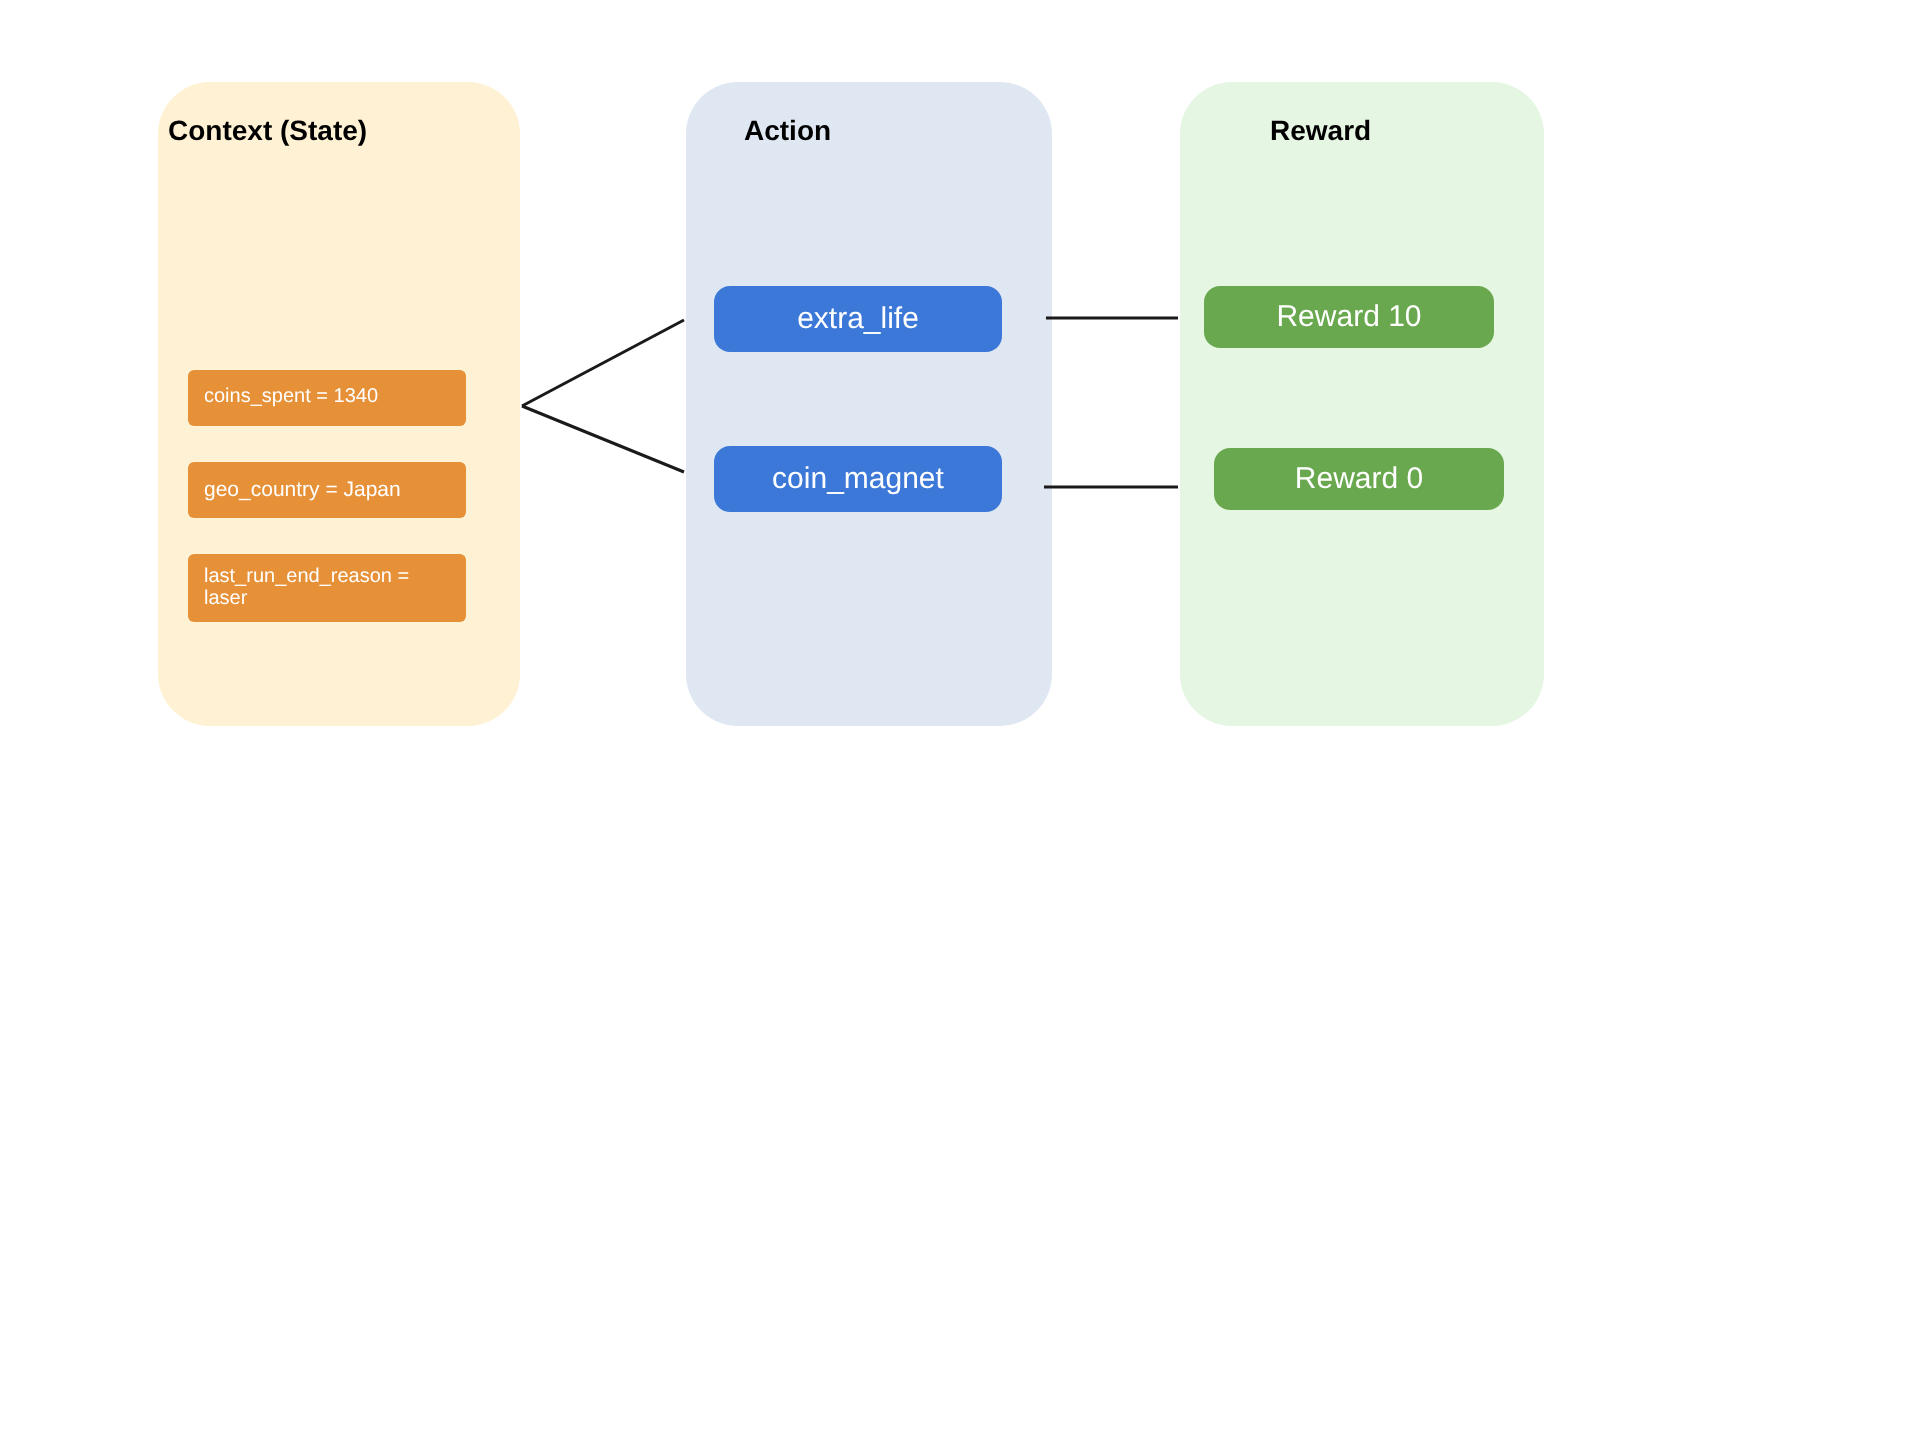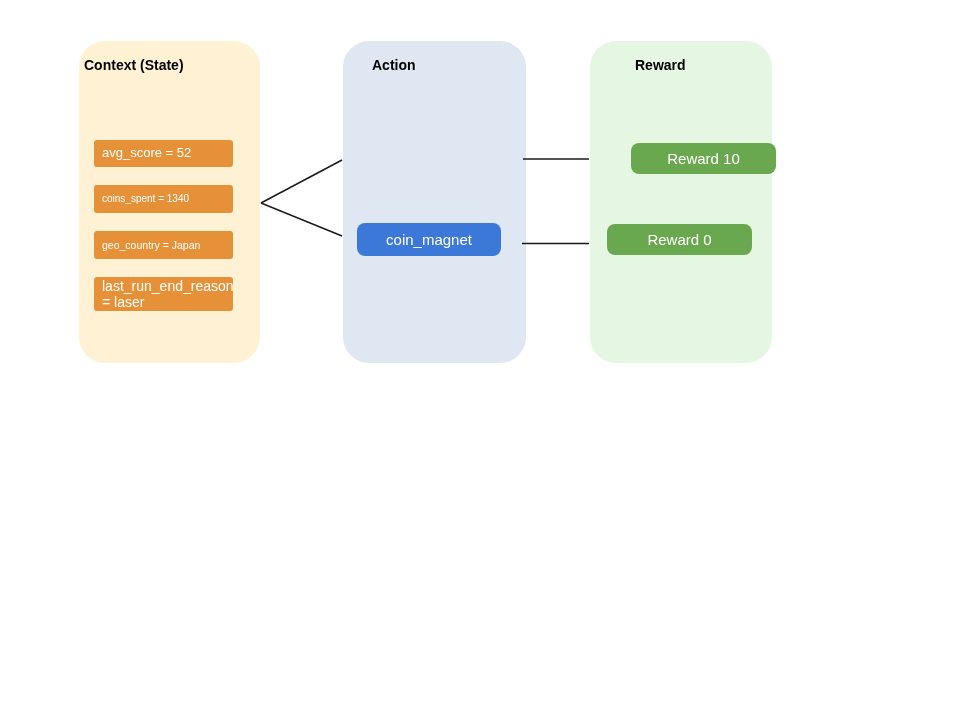--- a/index.html
+++ b/index.html
@@ -48,38 +48,38 @@
     display: flex;
     align-items: center;
     padding: 0 8px;
     box-sizing: border-box;
     line-height: 1.15;
   }
   .ctx-1 { top: 94px;  height: 27px; font-size: 13px; }
   .ctx-2 { top: 140px; height: 27px; font-size: 13px; }
   .ctx-3 { top: 185px; height: 28px; font-size: 10px; }
   .ctx-4 { top: 231px; height: 28px; font-size: 10.5px; }
-  .ctx-5 { top: 277px; height: 34px; font-size: 14px; }
+  .ctx-5 { top: 277px; height: 34px; font-size: 10px; }
 
   .pill {
     position: absolute;
     color: var(--item-text);
     border-radius: 8px;
     display: flex;
     align-items: center;
     justify-content: center;
     font-size: 15px;
     box-sizing: border-box;
   }
   .act-pill { background: var(--action-item-bg); left: 357px; width: 144px; height: 33px; }
   .act-1 { top: 143px; }
   .act-2 { top: 223px; }
 
   .rew-pill { background: var(--reward-item-bg); width: 145px; height: 31px; }
-  .rew-1 { left: 602px; top: 143px; margin-left: 29px; }
+  .rew-1 { left: 602px; top: 143px; }
   .rew-2 { left: 607px; top: 224px; }
 
   #connector-overlay {
     position: absolute;
     left: 0; top: 0;
     width: 960px; height: 720px;
     pointer-events: none;
   }
 </style>
 </head>
@@ -88,25 +88,25 @@
 <div id="canvas">
 
   <section class="panel context"></section>
   <section class="panel action"></section>
   <section class="panel reward"></section>
 
   <h2 class="panel-title context">Context (State)</h2>
   <h2 class="panel-title action">Action</h2>
   <h2 class="panel-title reward">Reward</h2>
 
-  <div class="ctx-item ctx-2">avg_score = 52</div>
   <div class="ctx-item ctx-3">coins_spent = 1340</div>
   <div class="ctx-item ctx-4">geo_country = Japan</div>
   <div class="ctx-item ctx-5">last_run_end_reason = laser</div>
 
+  <div class="pill act-pill act-1">extra_life</div>
   <div class="pill act-pill act-2">coin_magnet</div>
 
   <div class="pill rew-pill rew-1">Reward 10</div>
   <div class="pill rew-pill rew-2">Reward 0</div>
 
   <svg id="connector-overlay" viewBox="0 0 960 720" xmlns="http://www.w3.org/2000/svg">
     <line x1="261" y1="203" x2="342" y2="160" stroke-width="1.5" stroke="#1A1A1A"></line>
     <line x1="261" y1="203" x2="342" y2="236" stroke-width="1.5" stroke="#1A1A1A"></line>
     <line x1="523" y1="159" x2="589" y2="159" stroke-width="1.5" stroke="#1A1A1A"></line>
     <line x1="522" y1="243.5" x2="589" y2="243.5" stroke-width="1.5" stroke="#1A1A1A"></line>

